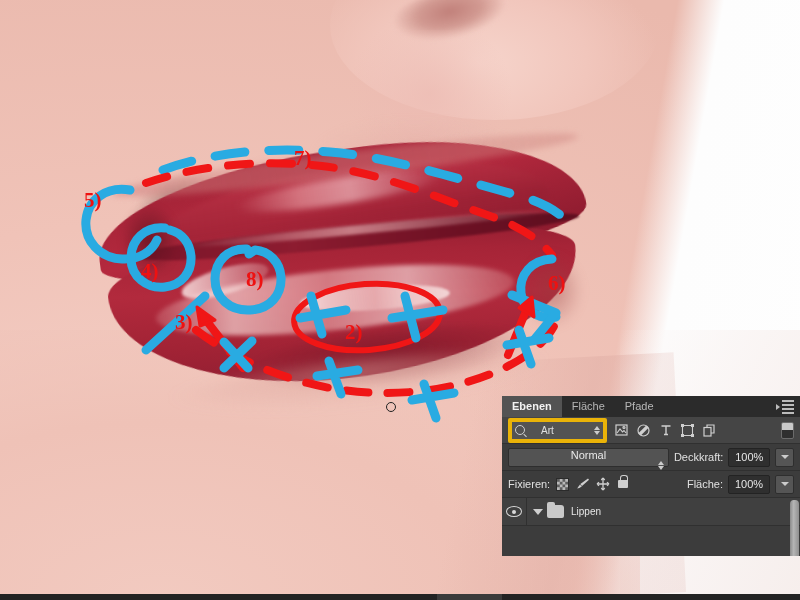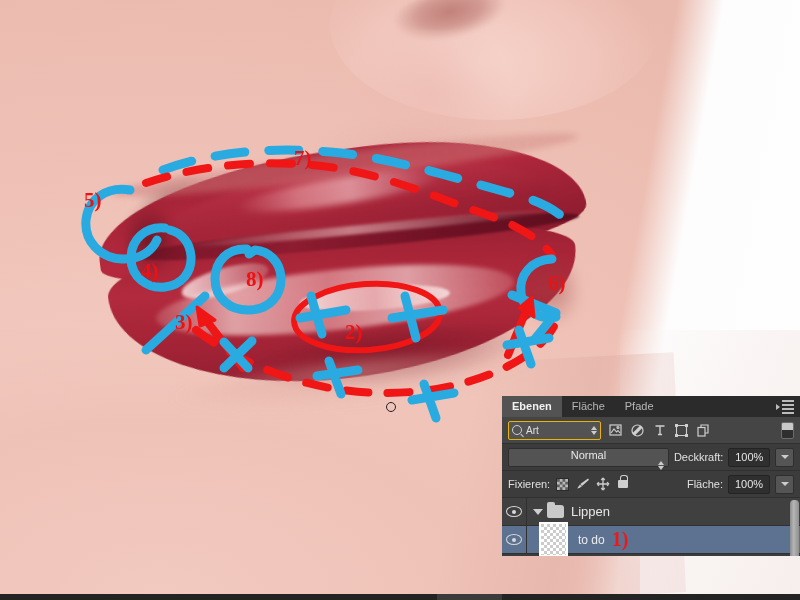--- a/index.html
+++ b/index.html
@@ -99,22 +99,22 @@
      background:#3c3c3c;font-size:11px;color:#d6d6d6;overflow:hidden;}
   #tabbar{height:21px;background:#2b2b2b;display:flex;align-items:flex-end;position:relative;}
   .tab{padding:3px 10px 4px;font-size:11px;color:#b7b7b7;height:14px;line-height:14px;}
   .tab.active{background:#535353;color:#f2f2f2;font-weight:bold;}
   #panelmenu{position:absolute;right:6px;top:4px;display:flex;align-items:center;gap:2px;}
   #panelmenu .tri{width:0;height:0;border-left:4px solid #bcbcbc;border-top:3px solid transparent;border-bottom:3px solid transparent;}
   #panelmenu .lines{display:flex;flex-direction:column;gap:2px;}
   #panelmenu .lines i{display:block;width:12px;height:2px;background:#bcbcbc;}
 
   #filterrow{height:26px;background:#454545;display:flex;align-items:center;padding:0 6px;gap:7px;border-bottom:1px solid #303030;}
-  #kindsel{width:85px;height:17px;background:#535353;border:1px solid #eab308;border-radius:2px;
-     display:flex;align-items:center;padding:0 3px;gap:4px;color:#e0e0e0;font-size:10px;}
+  #kindsel{width:85px;height:17px;background:#535353;border:4px solid #eab308;border-radius:2px;
+     display:flex;align-items:center;padding:0 3px;gap:16px;color:#e0e0e0;font-size:10px;}
   .magn{width:8px;height:8px;border:1.3px solid #cfcfcf;border-radius:50%;position:relative;flex:none;}
   .magn:after{content:"";position:absolute;right:-3px;bottom:-2px;width:4px;height:1.3px;background:#cfcfcf;transform:rotate(45deg);}
   .updown{margin-left:auto;display:flex;flex-direction:column;gap:1px;}
   .updown i{display:block;width:0;height:0;border-left:3px solid transparent;border-right:3px solid transparent;}
   .updown i.u{border-bottom:4px solid #ccc;}
   .updown i.d{border-top:4px solid #ccc;}
   .fico{width:15px;height:15px;display:flex;align-items:center;justify-content:center;color:#cfcfcf;}
   #toggleico{width:11px;height:15px;background:linear-gradient(180deg,#c9c9c9 0 48%,#2f2f2f 48% 100%);
      border:1px solid #6b6b6b;border-radius:2px;margin-left:auto;}
 
@@ -142,21 +142,21 @@
   .lrow.group{background:#404040;}
   .lrow.sel{background:#5d7290;}
   .lrow.adj{background:#3c3c3c;height:33px;}
   .eyecell{width:24px;display:flex;align-items:center;justify-content:center;flex:none;border-right:1px solid #303030;height:100%;}
   .eye{width:14px;height:9px;border-radius:50%;border:1.5px solid #d8d8d8;display:flex;align-items:center;justify-content:center;}
   .eye b{width:4px;height:4px;border-radius:50%;background:#d8d8d8;display:block;}
   .eyebox{width:12px;height:12px;border:1px solid #6a6a6a;background:#3c3c3c;}
   .twisty{width:0;height:0;border-left:5px solid transparent;border-right:5px solid transparent;border-top:6px solid #cfcfcf;margin:0 4px 0 6px;}
   .folder{width:17px;height:13px;background:#c9c9c9;border-radius:1px 3px 2px 2px;position:relative;margin-right:7px;flex:none;}
   .folder:before{content:"";position:absolute;left:0;top:-3px;width:8px;height:4px;background:#c9c9c9;border-radius:2px 2px 0 0;}
-  .lname{color:#e6e6e6;font-size:13px;}
+  .lname{color:#e6e6e6;font-size:10px;}
   .thumb{width:25px;height:31px;background:
       conic-gradient(#ffffff 0 25%,#cccccc 0 50%,#ffffff 0 75%,#cccccc 0);
       background-size:6px 6px;border:2px solid #ffffff;margin-left:12px;margin-right:10px;flex:none;}
   .todoLbl{color:#ececec;font-size:12px;}
   .redno{color:#e81b1b;font-family:"Liberation Serif",serif;font-size:20px;font-weight:700;margin-left:7px;}
   .adjico{width:18px;height:13px;margin-left:18px;margin-right:6px;flex:none;
       background:repeating-linear-gradient(90deg,#e2e2e2 0 2px,#4a4a4a 0 3px,#9a9a9a 0 5px,#2e2e2e 0 6px);
       border:1px solid #1f1f1f;}
   .linkico{width:9px;height:14px;margin-right:7px;flex:none;position:relative;}
   .linkico:before,.linkico:after{content:"";position:absolute;left:1px;width:6px;height:6px;border:1.5px solid #d2d2d2;border-radius:3px;}
@@ -373,30 +373,20 @@
         <span class="eyecell">
           <span class="eye">
               <b></b>
             </span>
         </span>
         <span class="twisty"></span>
         <span class="folder"></span>
         <span class="lname">Lippen</span>
       </div>
 
-      <div class="lrow sel">
-        <span class="eyecell">
-          <span class="eye">
-              <b></b>
-            </span>
-        </span>
-        <span class="thumb"></span>
-        <span class="todoLbl">to do</span>
-        <span class="redno">1)</span>
-      </div>
 
 
       <div id="scroll">
         <div id="scrollthumb"></div>
       </div>
     </div>
   </div>
 
   <div id="bottomstrip"></div>
   <div id="bottomstrip2"></div>

